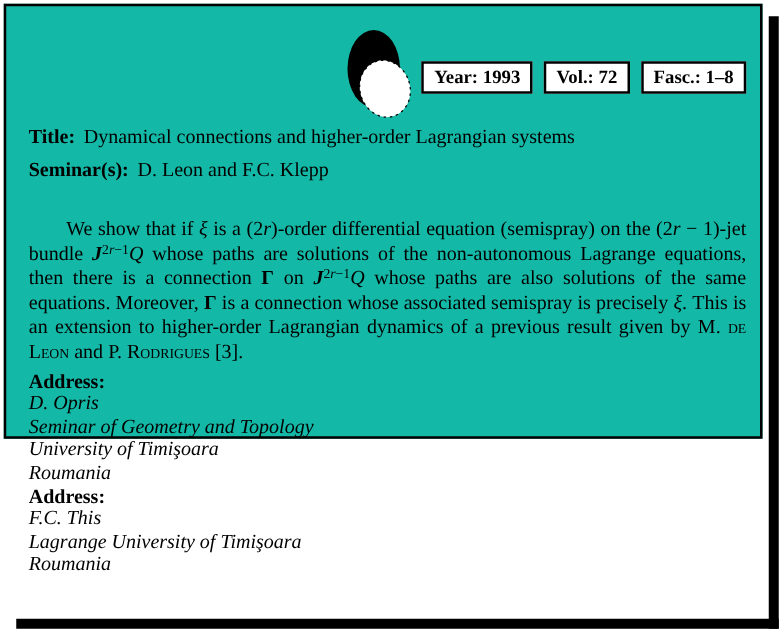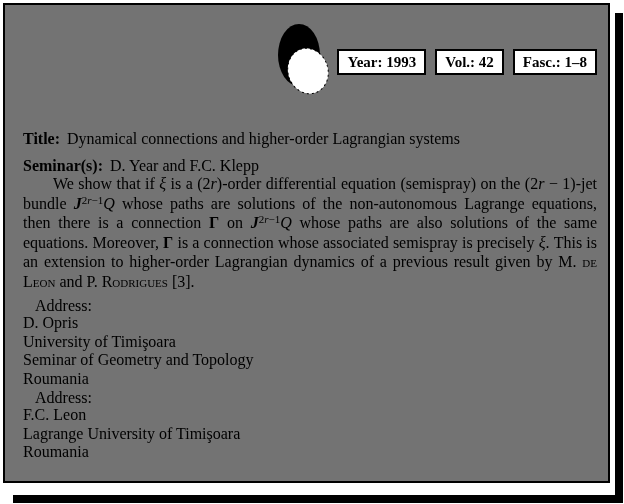--- a/index.html
+++ b/index.html
@@ -8,24 +8,24 @@
     width: 624px;
     height: 504px;
     background: #ffffff;
     font-family: "Liberation Serif", "DejaVu Serif", serif;
     color: #000000;
     overflow: hidden;
   }
   .frame {
     position: absolute;
     left: 3px; top: 3px;
-    width: 607px; height: 480px;
+    width: 607px; height: 348px;
     border: 2px solid #000000;
     box-sizing: border-box;
-    background: #737373;
+    background: #14b8a6;
   }
   .shadow-right {
     position: absolute;
     left: 615px; top: 13px;
     width: 8px; height: 490px;
     background: #000000;
   }
   .shadow-bottom {
     position: absolute;
     left: 13px; top: 495px;
@@ -50,21 +50,20 @@
     line-height: 20px;
     white-space: nowrap;
     background: #ffffff;
   }
   .meta-line {
     position: absolute;
     left: 18px;
     font-size: 16px;
     line-height: 20px;
     white-space: nowrap;
-    margin-top: 29px;
   }
   .meta-line .lbl { font-weight: bold; margin-right: 7px; }
   .title-line  { top: 95px; }
   .author-line { top: 122px; }
   .abstract {
     position: absolute;
     left: 18px; top: 153px;
     width: 574px;
     font-size: 16px;
     line-height: 19.5px;
@@ -81,70 +80,70 @@
     line-height: 0;
   }
   .seg-supi { font-style: italic; }
   .seg-sc { font-variant: small-caps; }
   .address-block {
     position: absolute;
     left: 18px;
     font-size: 16px;
   }
   .address-block .addr-label {
-    font-weight: normal;
+    font-weight: bold;
     line-height: 17px;
-    margin-left: 12px;
   }
   .address-block .addr-line {
     line-height: 18.5px;
     white-space: nowrap;
+    font-style: italic;
   }
   .addr-1 { top: 292px; }
   .addr-2 { top: 384px; }
 </style>
 </head>
 <body>
 
 <div class="page">
 
   <div class="frame">
 
     <svg class="logo" width="64" height="88" viewBox="0 0 64 88">
       <ellipse cx="27" cy="35" rx="21" ry="31" fill="#000000"></ellipse>
       <ellipse cx="36" cy="51" rx="20" ry="23" fill="#ffffff" stroke="#000000" stroke-width="1" stroke-dasharray="2 3" transform="rotate(-18 36 51)"></ellipse>
     </svg>
 
     <div class="issue-row">
       <div class="issue-box">Year: 1993</div>
-      <div class="issue-box">Vol.: 42</div>
+      <div class="issue-box">Vol.: 72</div>
       <div class="issue-box">Fasc.: 1–8</div>
     </div>
 
     <div class="meta-line title-line">
       <span class="lbl">Title:</span><span>Dynamical connections and higher-order Lagrangian systems</span>
     </div>
 
     <div class="meta-line author-line">
-      <span class="lbl">Seminar(s):</span><span>D. Year and F.C. Klepp</span>
+      <span class="lbl">Seminar(s):</span><span>D. Leon and F.C. Klepp</span>
     </div>
 
     <p class="abstract"><span class="seg-n">We show that if </span><span class="seg-i">ξ</span><span class="seg-n"> is a (2</span><span class="seg-i">r</span><span class="seg-n">)-order differential equation (semispray) on the (2</span><span class="seg-i">r</span><span class="seg-n"> − 1)-jet bundle </span><span class="seg-cal">J</span><span class="seg-sup">2</span><span class="seg-supi">r</span><span class="seg-sup">−1</span><span class="seg-i">Q</span><span class="seg-n"> whose paths are solutions of the non-autonomous Lagrange equations, then there is a connection </span><span class="seg-b">Γ</span><span class="seg-n"> on </span><span class="seg-cal">J</span><span class="seg-sup">2</span><span class="seg-supi">r</span><span class="seg-sup">−1</span><span class="seg-i">Q</span><span class="seg-n"> whose paths are also solutions of the same equations. Moreover, </span><span class="seg-b">Γ</span><span class="seg-n"> is a connection whose associated semispray is precisely </span><span class="seg-i">ξ</span><span class="seg-n">. This is an extension to higher-order Lagrangian dynamics of a previous result given by </span><span class="seg-sc">M. de Leon</span><span class="seg-n"> and </span><span class="seg-sc">P. Rodrigues</span><span class="seg-n"> [3].</span></p>
 
     <div class="address-block addr-1">
       <div class="addr-label">Address:</div>
       <div class="addr-line">D. Opris</div>
+      <div class="addr-line">Seminar of Geometry and Topology</div>
       <div class="addr-line">University of Timişoara</div>
-      <div class="addr-line">Seminar of Geometry and Topology</div>
       <div class="addr-line">Roumania</div>
     </div>
 
     <div class="address-block addr-2">
       <div class="addr-label">Address:</div>
-      <div class="addr-line">F.C. Leon</div>
+      <div class="addr-line">F.C. This</div>
       <div class="addr-line">Lagrange University of Timişoara</div>
       <div class="addr-line">Roumania</div>
     </div>
 
   </div>
 
   <div class="shadow-right"></div>
   <div class="shadow-bottom"></div>
 
 </div>

